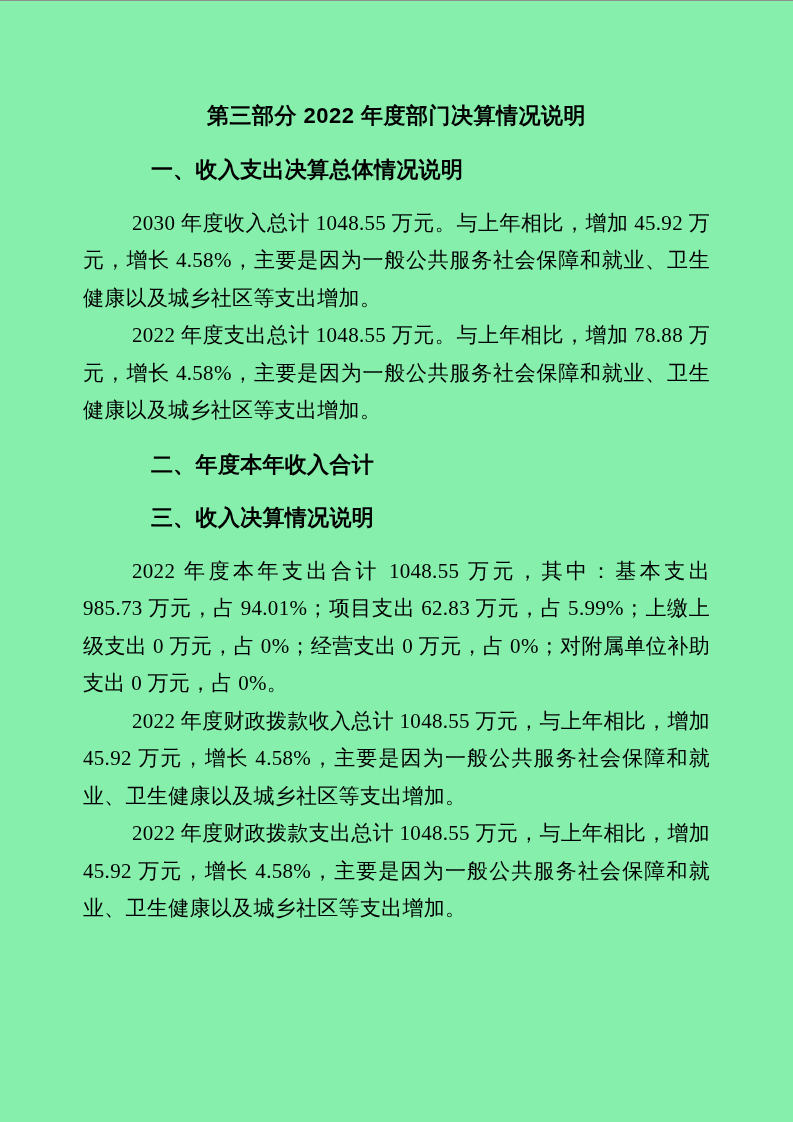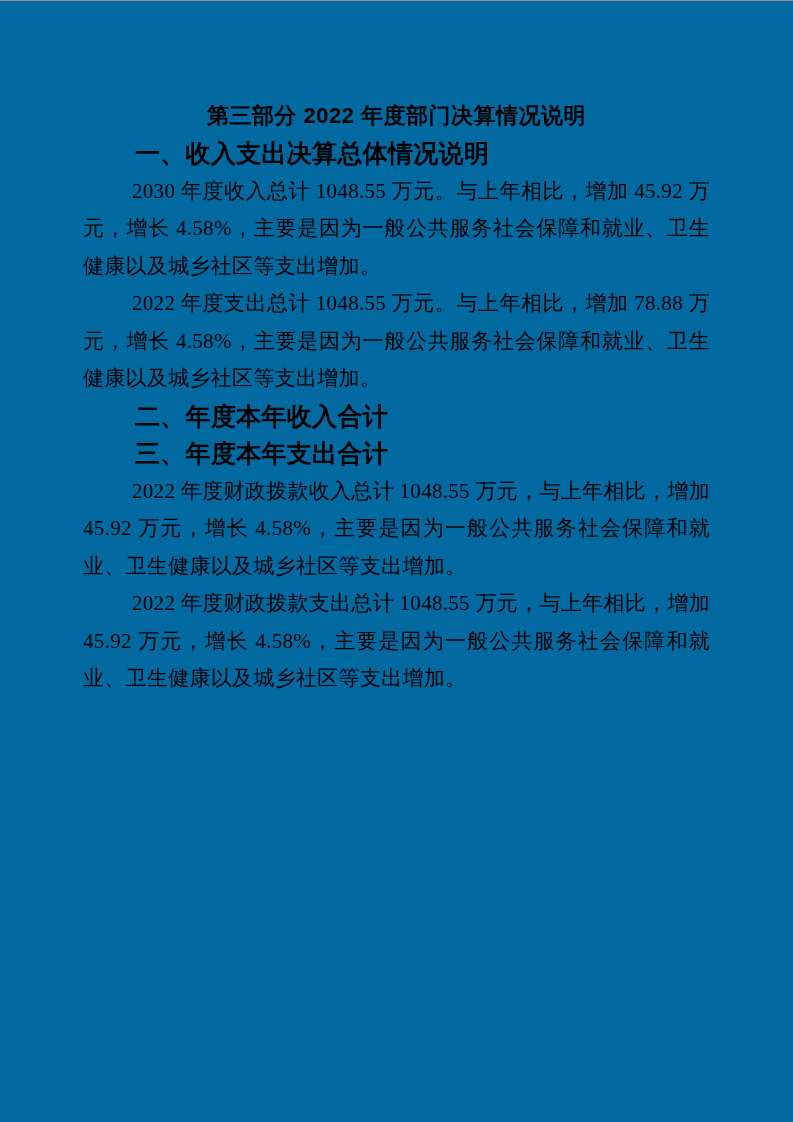--- a/index.html
+++ b/index.html
@@ -4,44 +4,44 @@
 <style>
   html, body {
     margin: 0;
     padding: 0;
     background: #ffffff;
   }
   .page {
     position: relative;
     width: 793px;
     height: 1122px;
-    background: #0369a1;
+    background: #86efac;
     color: #000000;
     overflow: hidden;
     border-top: 1px solid #8f8f8f;
     box-sizing: border-box;
     font-family: "Liberation Serif", serif;
   }
   .content {
     padding: 96px 83px 0 83px;
   }
   .doc-title {
     margin: 0;
     font-family: "Liberation Sans", sans-serif;
     font-weight: 700;
     font-size: 22px;
     line-height: 38px;
     text-align: center;
     letter-spacing: 0.5px;
   }
   .sec-heading {
-    margin: 0;
+    margin: 16px;
     font-family: "Liberation Sans", sans-serif;
     font-weight: 700;
-    font-size: 25px;
+    font-size: 22px;
     line-height: 37.5px;
     text-indent: 52px;
     letter-spacing: 0.3px;
   }
   .para {
     margin: 0;
     font-size: 21px;
     line-height: 37.5px;
     text-align: justify;
     text-indent: 49px;
@@ -55,20 +55,21 @@
   <div class="content">
 
     <h1 class="doc-title">第三部分 2022 年度部门决算情况说明</h1>
 
     <h2 class="sec-heading">一、收入支出决算总体情况说明</h2>
     <p class="para">2030 年度收入总计 1048.55 万元。与上年相比，增加 45.92 万元，增长 4.58%，主要是因为一般公共服务社会保障和就业、卫生健康以及城乡社区等支出增加。</p>
     <p class="para">2022 年度支出总计 1048.55 万元。与上年相比，增加 78.88 万元，增长 4.58%，主要是因为一般公共服务社会保障和就业、卫生健康以及城乡社区等支出增加。</p>
 
     <h2 class="sec-heading">二、年度本年收入合计</h2>
 
-    <h2 class="sec-heading">三、年度本年支出合计</h2>
+    <h2 class="sec-heading">三、收入决算情况说明</h2>
+    <p class="para">2022 年度本年支出合计 1048.55 万元，其中：基本支出 985.73 万元，占 94.01%；项目支出 62.83 万元，占 5.99%；上缴上级支出 0 万元，占 0%；经营支出 0 万元，占 0%；对附属单位补助支出 0 万元，占 0%。</p>
 
     <p class="para">2022 年度财政拨款收入总计 1048.55 万元，与上年相比，增加 45.92 万元，增长 4.58%，主要是因为一般公共服务社会保障和就业、卫生健康以及城乡社区等支出增加。</p>
     <p class="para">2022 年度财政拨款支出总计 1048.55 万元，与上年相比，增加 45.92 万元，增长 4.58%，主要是因为一般公共服务社会保障和就业、卫生健康以及城乡社区等支出增加。</p>
 
 
   </div>
 </div>
 
 </body></html>

